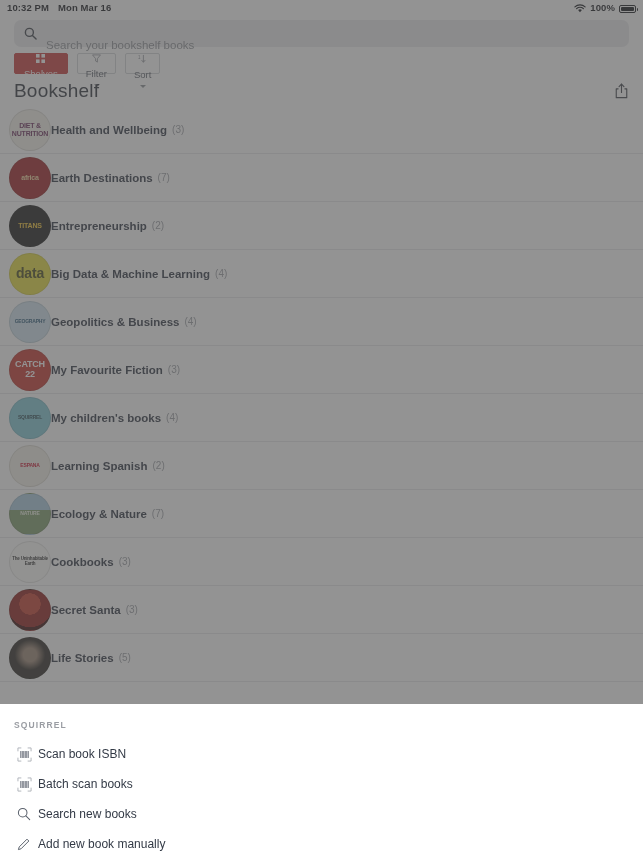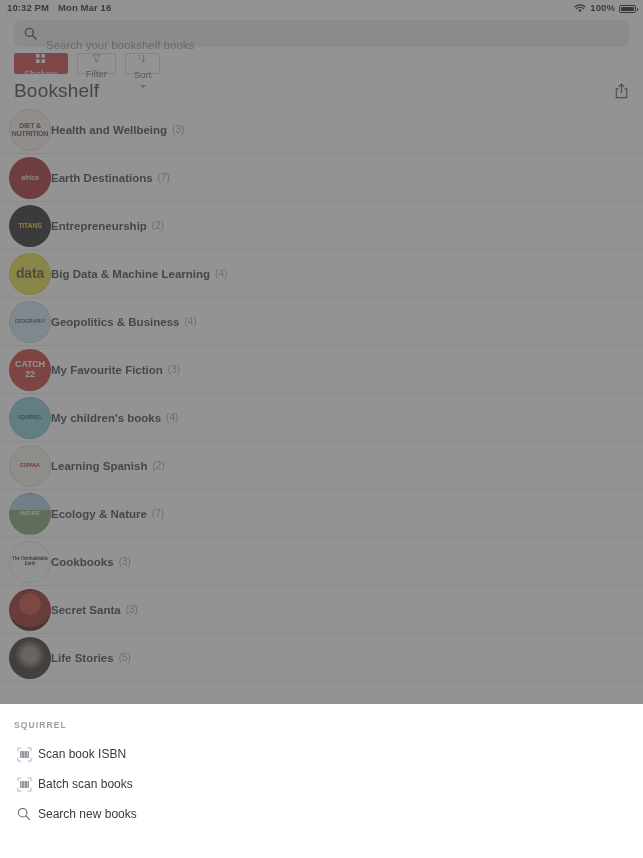--- a/index.html
+++ b/index.html
@@ -340,17 +340,25 @@
       <div class="action-row">
         <span class="action-ico">
           <svg width="14" height="14" viewBox="0 0 15 15">
             <circle cx="6.1" cy="6.1" r="4.6" stroke="#5a616c" stroke-width="1.1" fill="none"></circle>
             <line x1="9.5" y1="9.5" x2="13.6" y2="13.6" stroke="#5a616c" stroke-width="1.1" stroke-linecap="round"></line>
           </svg>
         </span>
         <span class="action-label">Search new books</span>
       </div>
 
+      <div class="action-row">
+        <span class="action-ico">
+          <svg width="14" height="14" viewBox="0 0 15 15">
+            <path d="M1.5 13.5 L2.4 10.6 L10.7 2.3 L12.7 4.3 L4.4 12.6 Z" stroke="#5a616c" stroke-width="1.05" fill="none" stroke-linejoin="round"></path>
+          </svg>
+        </span>
+        <span class="action-label">Add new book manually</span>
+      </div>
 
     </div>
   </div>
 
 </div>
 
 </body></html>

